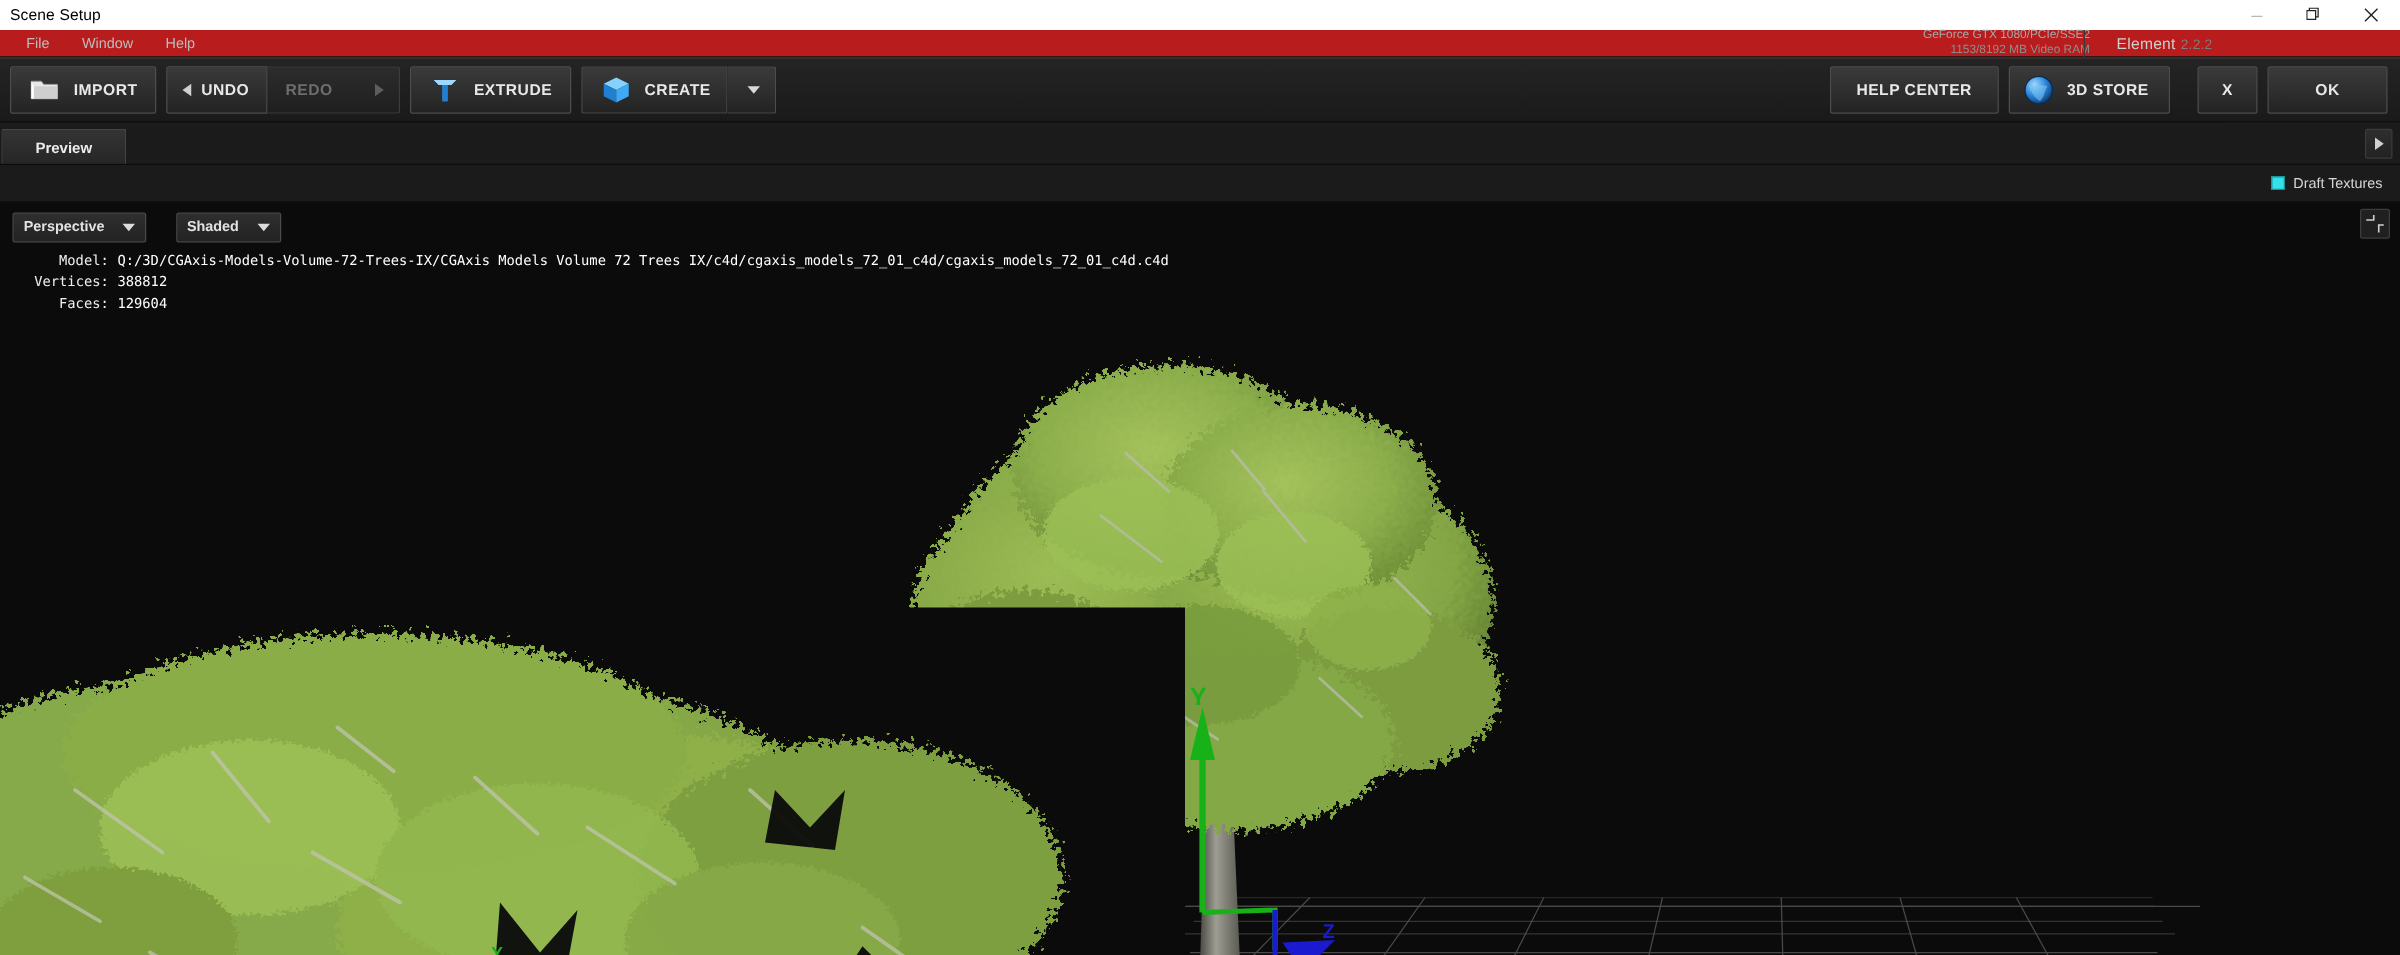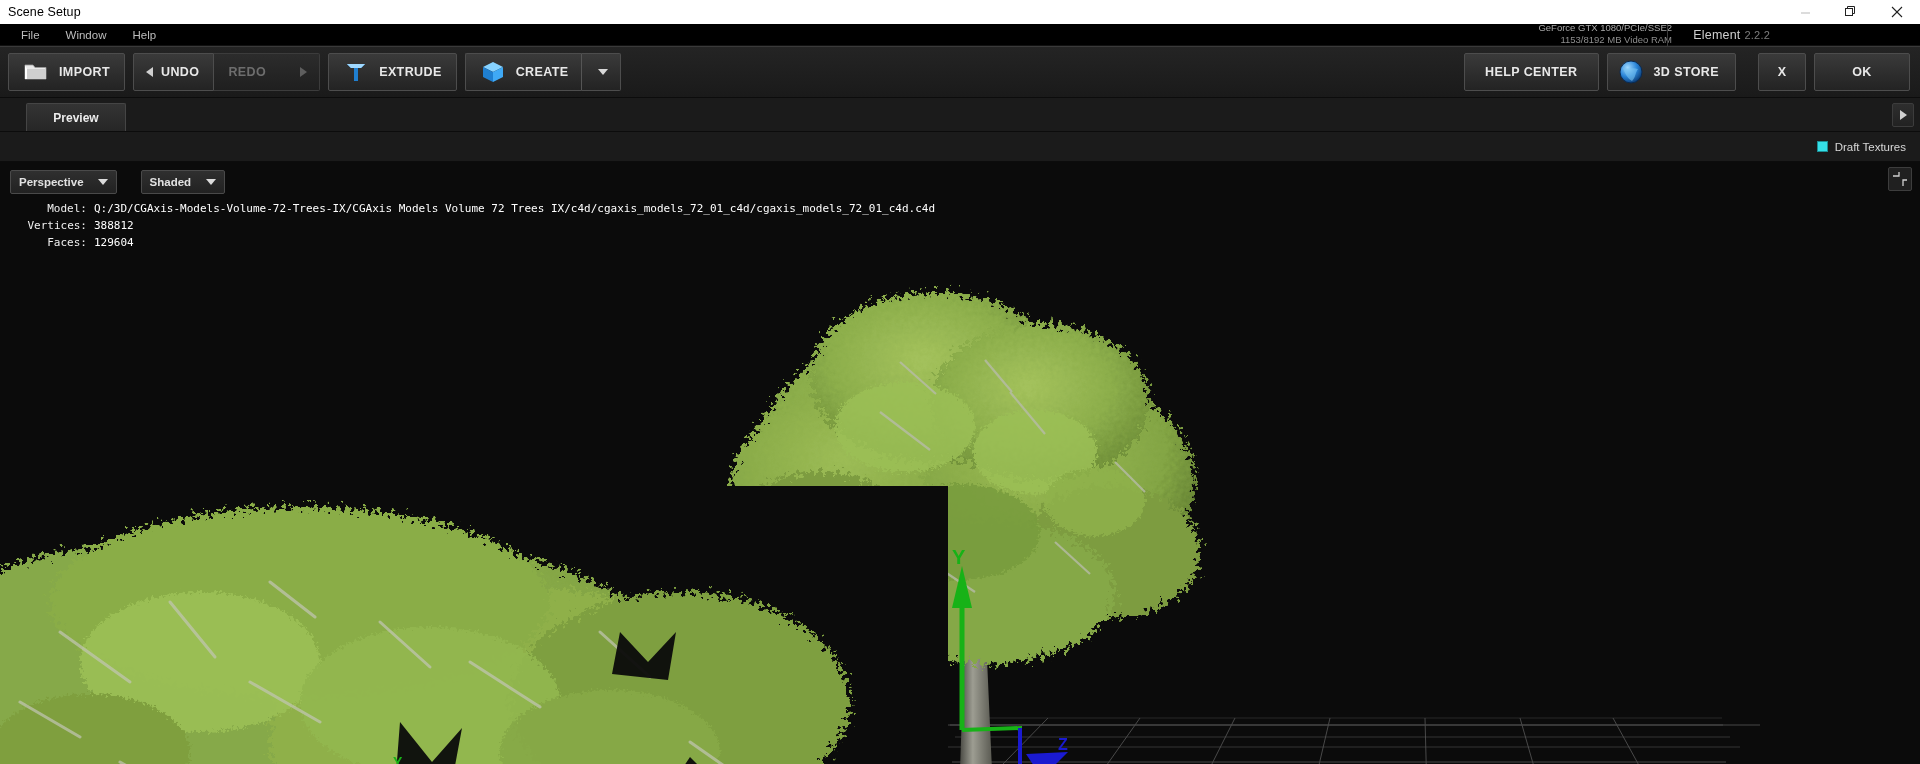--- a/index.html
+++ b/index.html
@@ -26,21 +26,21 @@
   .winbtn {
     width: 46px; height: 24px; display: flex; align-items: center; justify-content: center;
     color: #333; font-size: 12px; line-height: 1;
   }
   .winbtn.min { color: #b9b9b9; }
   .winbtn svg { display: block; }
 
   
   .menubar {
     position: absolute; top: 24px; left: 0; width: 1920px; height: 22px;
-    background: #000000; display: flex; align-items: center;
+    background: #b91c1c; display: flex; align-items: center;
     border-bottom: 1px solid #111;
   }
   .menuitem {
     color: #bdbdbd; font-size: 11.5px; padding: 0 13px; line-height: 22px;
   }
   .menuitem:first-child { margin-left: 8px; }
 
   
   .gpuinfo {
     position: absolute; top: 22px; right: 108px; width: 330px;
@@ -94,21 +94,21 @@
   .arrow-l { width: 0; height: 0; border-top: 5px solid transparent; border-bottom: 5px solid transparent;
              border-right: 7px solid #d0d0d0; }
   .arrow-r { width: 0; height: 0; border-top: 5px solid transparent; border-bottom: 5px solid transparent;
              border-left: 7px solid #d0d0d0; }
   .arrow-r.dim { border-left-color: #5e5e5e; }
 
   
   .tabstrip {
     position: absolute; top: 98px; left: 0; width: 1920px; height: 34px;
     background: #1b1b1b; border-bottom: 1px solid #0c0c0c;
-    display: flex; align-items: flex-end; padding-left: 26px;
+    display: flex; align-items: flex-end; padding-left: 1px;
   }
   .tab {
     height: 28px; min-width: 100px; padding: 0 22px;
     display: flex; align-items: center; justify-content: center;
     background: linear-gradient(#343434, #262626);
     border: 1px solid #454545; border-bottom: none; border-radius: 2px 2px 0 0;
     color: #ececec; font-size: 12px; font-weight: bold;
   }
   .scroll-right {
     position: absolute; right: 6px; bottom: 4px;

